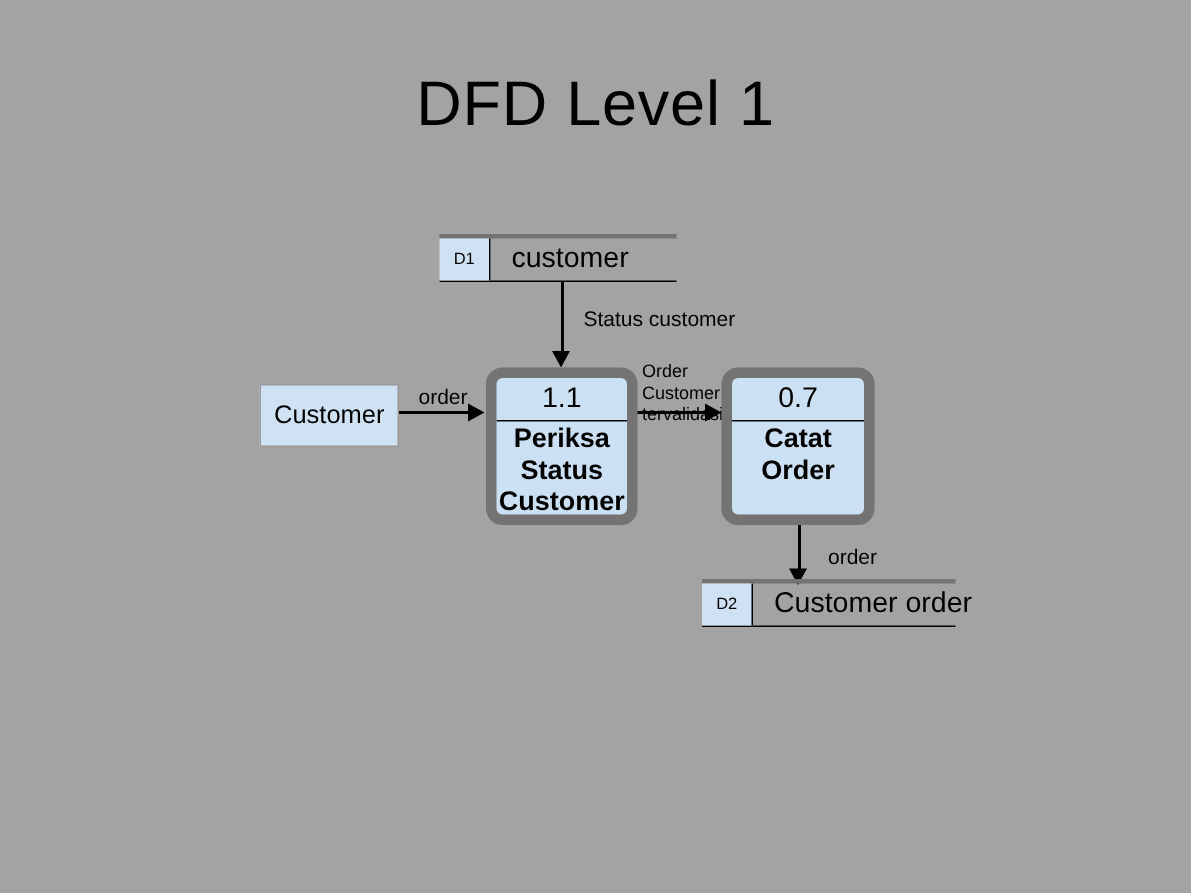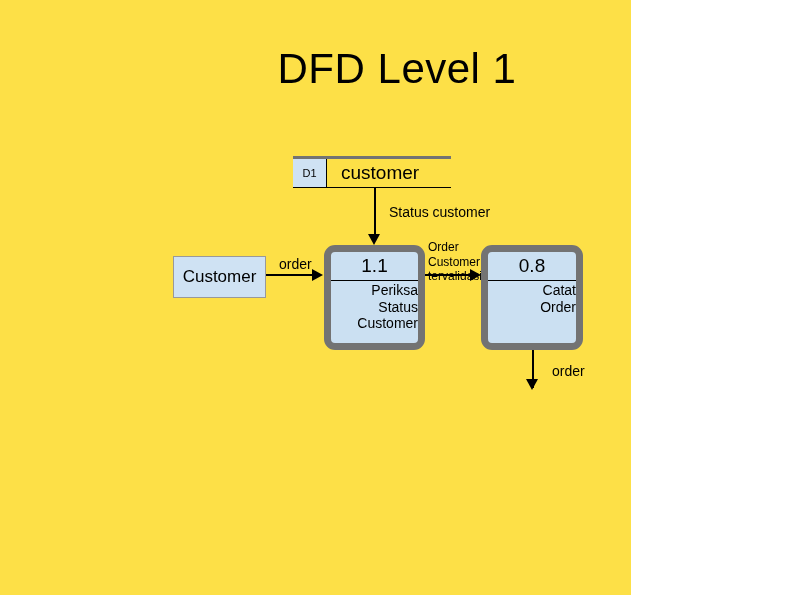--- a/index.html
+++ b/index.html
@@ -7,23 +7,23 @@
     margin: 0;
     padding: 0;
     background: #ffffff;
   }
   body {
     font-family: "Liberation Sans", sans-serif;
     color: #000000;
   }
   #canvas {
     position: relative;
-    width: 631px;
+    width: 794px;
     height: 595px;
-    background: #fde047;
+    background: #a3a3a3;
     overflow: hidden;
   }
 
   
   .page-title {
     position: absolute;
     left: 0;
     top: 46px;
     width: 794px;
     text-align: center;
@@ -73,25 +73,26 @@
     top: 28px;
     width: 100%;
     height: 0;
     border-top: 1px solid #000000;
   }
   .process-body {
     position: absolute;
     left: 0;
     top: 30px;
     width: 100%;
-    text-align: right;
-    font-size: 14px;
+    text-align: center;
+    font-size: 18px;
     line-height: 1.18;
     color: #000000;
     white-space: pre-line;
+    font-weight: bold;
   }
 
   
   .datastore {
     position: absolute;
     box-sizing: border-box;
     border-top: 3px solid #737373;
     border-bottom: 1px solid #000000;
   }
   .datastore-id {
@@ -197,24 +198,28 @@
 Customer</div>
   </div>
 
   <div class="flow-line-h" style="left:425px; top:274px; width:47px;"></div>
   <div class="arrow-right" style="left:470px; top:269px;"></div>
   <div class="flow-label small" style="left:428px; top:240px;">Order
 Customer
 tervalidasi</div>
 
   <div class="process-box" style="left:481px; top:245px; width:102px; height:105px;">
-    <div class="process-num">0.8</div>
+    <div class="process-num">0.7</div>
     <div class="process-divider"></div>
     <div class="process-body">Catat
 Order</div>
   </div>
 
   <div class="flow-line-v" style="left:532px; top:350px; height:38px;"></div>
   <div class="arrow-down" style="left:526px; top:379px;"></div>
   <div class="flow-label" style="left:552px; top:363px;">order</div>
 
+  <div class="datastore" style="left:468px; top:386px; width:169px; height:32px;">
+    <div class="datastore-id">D2</div>
+    <div class="datastore-label">Customer order</div>
+  </div>
 
 </div>
 
 </body></html>

